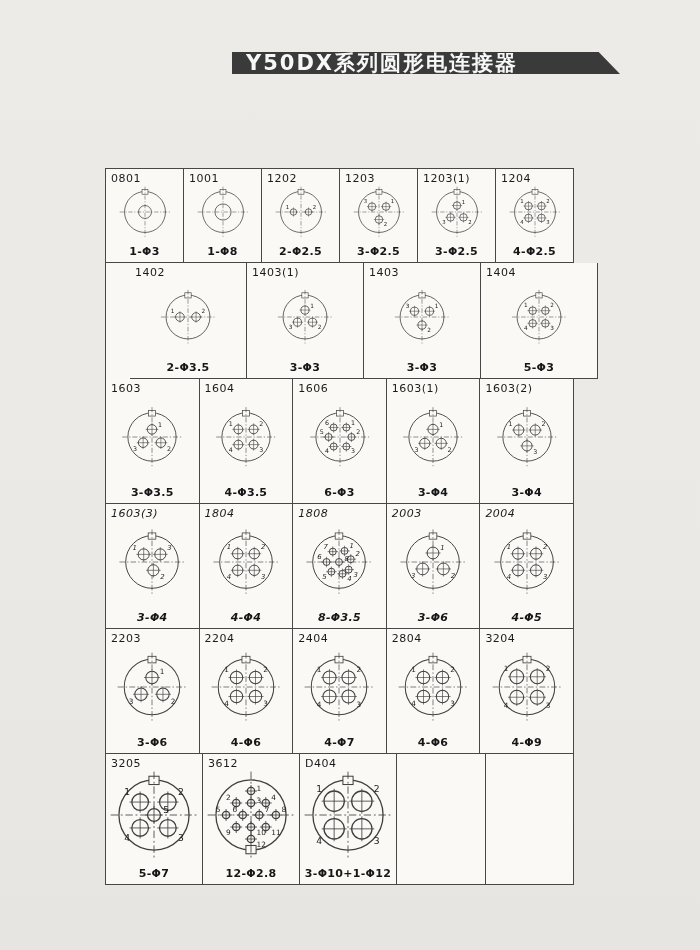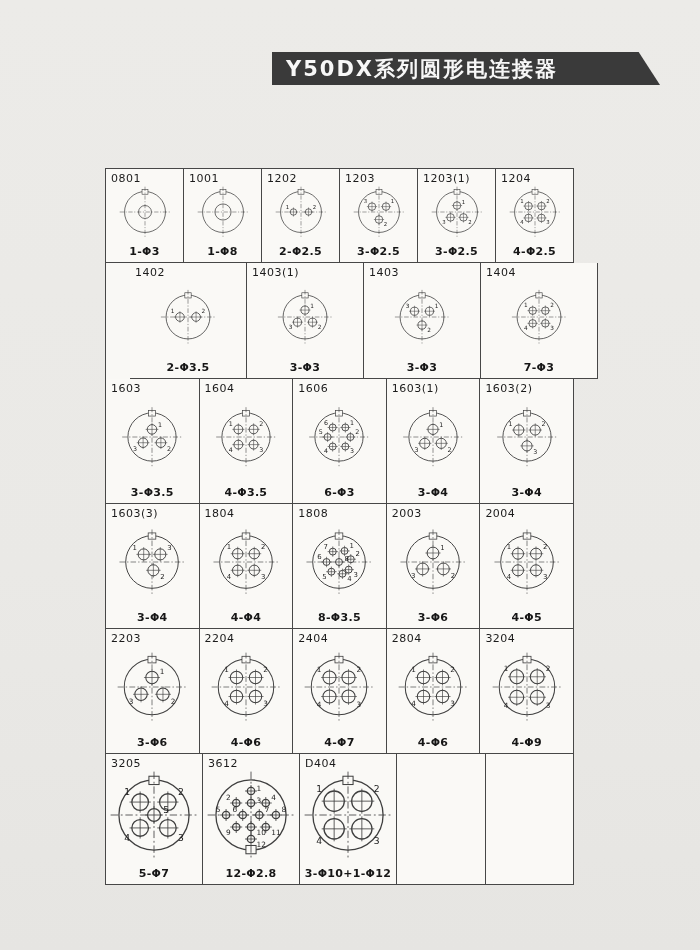--- a/index.html
+++ b/index.html
@@ -7,25 +7,25 @@
     width:700px;height:950px;
     background:#e9e8e5;
     font-family:"DejaVu Sans","Liberation Sans",sans-serif;
     color:#1d1d1d;
     position:relative;
     overflow:hidden;
   }
   .page{position:absolute;inset:0;background:linear-gradient(180deg,#ecebe8 0%,#eae9e6 60%,#e6e5e2 100%);}
   
   .banner{
-    position:absolute;left:232px;top:52px;width:388px;height:33px;
+    position:absolute;left:232px;top:52px;width:388px;height:22px;
     background:#3a3a3a;
     clip-path:polygon(0 0,94.5% 0,100% 100%,0 100%);
     display:flex;align-items:center;
-    padding-left:14px;box-sizing:border-box;margin-left:40px;
+    padding-left:14px;box-sizing:border-box;
   }
   .banner span{
     color:#f7f7f7;font-size:21px;font-weight:bold;letter-spacing:2px;
     white-space:nowrap;
   }
   .sec-title{
     position:absolute;left:57px;top:104px;
     font-size:15px;font-weight:bold;letter-spacing:1px;
   }
   .sec-sub{
@@ -34,22 +34,22 @@
   }
   
   .htable{
     position:absolute;left:105px;top:168px;width:468px;
     border-left:1.4px solid #474747;border-top:1.4px solid #474747;
     background:#f9f8f5;
   }
   .trow{display:flex;width:100%;}
   .r0{height:94px;}
   .r1{height:116px;padding-left:24px;}
-  .r2{height:125px;}
-  .r3{height:125px;}
+  .r2{height:125px;justify-content:center;}
+  .r3{height:125px;font-style:italic;}
   .r4{height:125px;}
   .r5{height:131px;}
   .cell{
     position:relative;flex:1;
     border-right:1.2px solid #474747;border-bottom:1.2px solid #474747;
     background:#faf9f6;
     display:flex;align-items:center;justify-content:center;
     box-sizing:border-box;
     padding-top:8px;padding-bottom:16px;
   }
@@ -264,21 +264,21 @@
             <text x="19.5" y="-16.5" font-size="10" fill="#1d1d1d" text-anchor="start">2</text>
             <circle cx="-11" cy="11" r="6.5" fill="#faf9f6" stroke="#3f3f3f" stroke-width="1.4"></circle>
             <line x1="-20" y1="11" x2="-2" y2="11" stroke="#3f3f3f" stroke-width="0.9"></line>
             <line x1="-11" y1="2" x2="-11" y2="20" stroke="#3f3f3f" stroke-width="0.9"></line>
             <text x="-19.5" y="22.5" font-size="10" fill="#1d1d1d" text-anchor="end">4</text>
             <circle cx="11" cy="11" r="6.5" fill="#faf9f6" stroke="#3f3f3f" stroke-width="1.4"></circle>
             <line x1="2" y1="11" x2="20" y2="11" stroke="#3f3f3f" stroke-width="0.9"></line>
             <line x1="11" y1="2" x2="11" y2="20" stroke="#3f3f3f" stroke-width="0.9"></line>
             <text x="19.5" y="22.5" font-size="10" fill="#1d1d1d" text-anchor="start">3</text>
           </svg>
-          <span class="spec">7-Φ3</span>
+          <span class="spec">5-Φ3</span>
         </div>
       </div>
       <div class="trow r2">
         <div class="cell">
           <span class="code">1603</span>
           <svg width="66" height="66" viewBox="-52 -52 104 104">
             <circle cx="0" cy="0" r="38" fill="none" stroke="#3f3f3f" stroke-width="1.4"></circle>
             <rect x="-5.5" y="-42" width="11" height="9" fill="#faf9f6" stroke="#3f3f3f" stroke-width="1.1"></rect>
             <line x1="-47" y1="0" x2="47" y2="0" stroke="#3f3f3f" stroke-width="0.9" stroke-dasharray="8 3 2 3"></line>
             <line x1="0" y1="-47" x2="0" y2="47" stroke="#3f3f3f" stroke-width="0.9" stroke-dasharray="8 3 2 3"></line>

